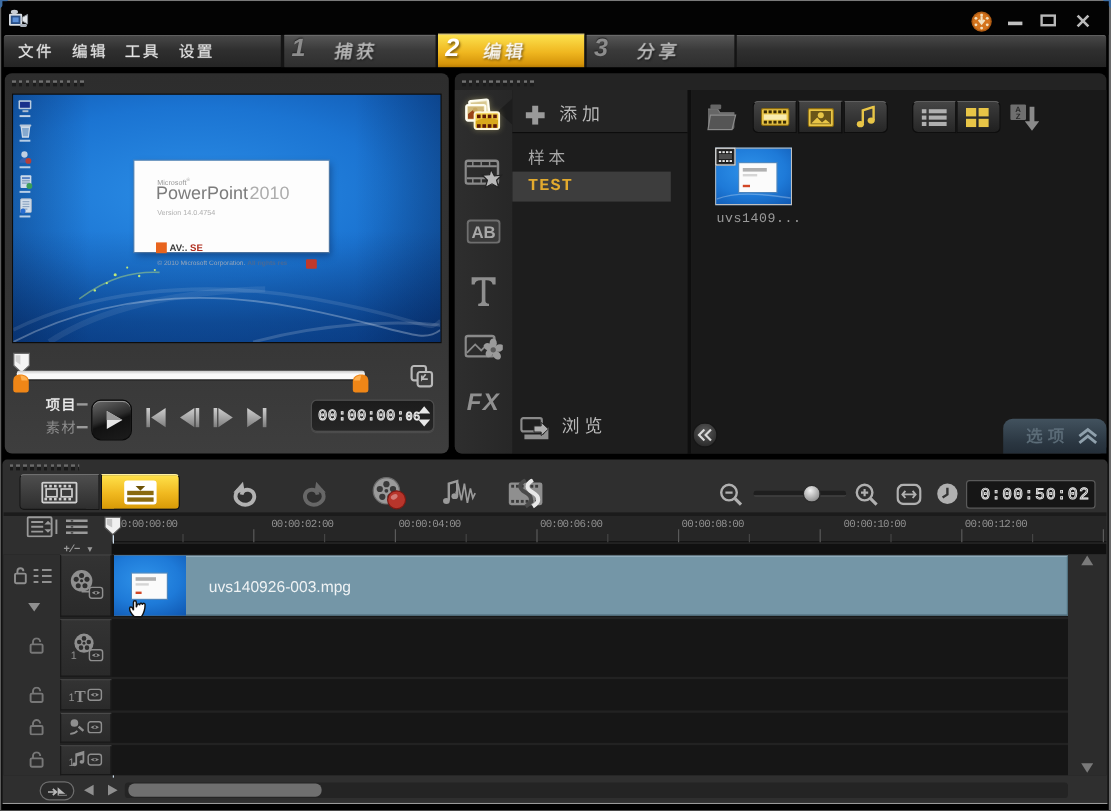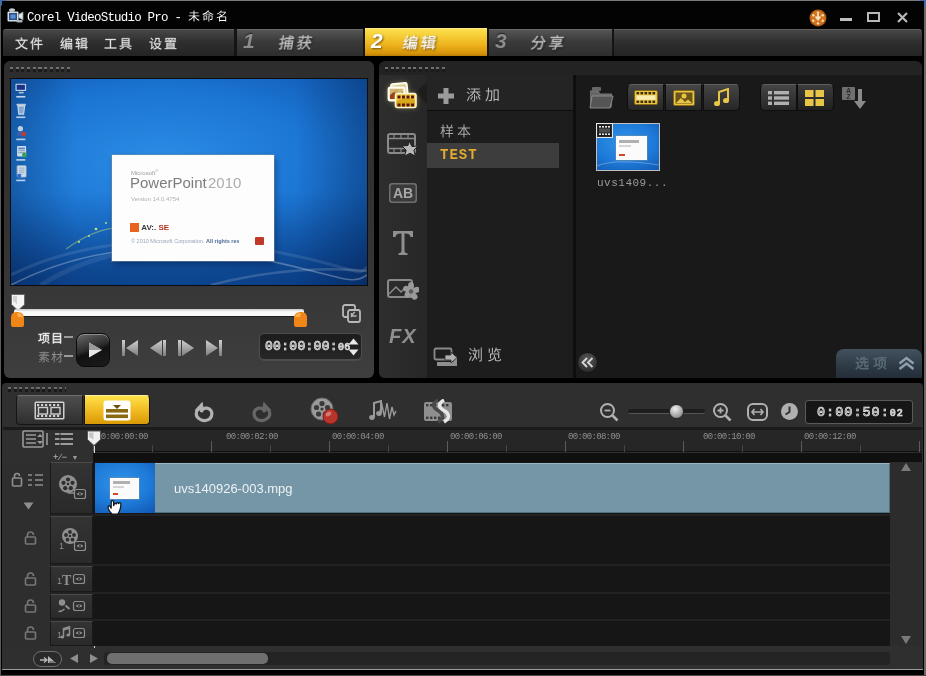--- a/index.html
+++ b/index.html
@@ -48,31 +48,20 @@
 <div class="a" style="left:2px;top:1px;width:922px;height:28px;background:#030303"></div>
 <svg class="a" style="left:7px;top:7px" width="17" height="17" viewBox="0 0 17 17">
   <rect x="0.5" y="4.5" width="11" height="10" rx="1" fill="#d8dde2"></rect>
   <rect x="2" y="6" width="8" height="7" fill="#2a4f86"></rect>
   <rect x="3.5" y="7.5" width="5" height="4" fill="#5a8fd8"></rect>
   <path d="M11.5 7.5l4.5-2.5v8l-4.5-2.5z" fill="#e2e6ea"></path>
   <path d="M11.5 7.5l4.5-2.5v8l-4.5-2.5z" fill="none" stroke="#8a9098" stroke-width="0.8"></path>
   <ellipse cx="5" cy="3" rx="3" ry="1.8" fill="#c8cdd4"></ellipse>
   <rect x="9.5" y="13" width="6" height="2.4" rx="1.2" fill="#aab2bc"></rect>
 </svg>
-<div class="a" style="left:27px;top:9px;font-family:'Liberation Mono',monospace;font-size:12.5px;color:#fff;letter-spacing:-0.8px;white-space:nowrap">Corel VideoStudio Pro - <span style="position:relative;top:1px"><span style="display:inline-flex;gap:2px;">
-          <svg style="width:12.0px;height:12.0px;fill:#ffffff;flex:none;" viewBox="0 -880 1000 1000">
-            <use href="#g672a"></use>
-          </svg>
-          <svg style="width:12.0px;height:12.0px;fill:#ffffff;flex:none;" viewBox="0 -880 1000 1000">
-            <use href="#g547d"></use>
-          </svg>
-          <svg style="width:12.0px;height:12.0px;fill:#ffffff;flex:none;" viewBox="0 -880 1000 1000">
-            <use href="#g540d"></use>
-          </svg>
-        </span></span></div>
 <svg class="a" style="left:809px;top:9px" width="18" height="18" viewBox="0 0 18 18">
   <circle cx="9" cy="9" r="8.5" fill="#b05c14"></circle>
   <circle cx="9" cy="9" r="7.2" fill="#d4731c"></circle>
   <g fill="#f2e0c0">
     <circle cx="9" cy="3.6" r="1.2"></circle>
         <circle cx="13.7" cy="6.3" r="1.2"></circle>
         <circle cx="13.7" cy="11.7" r="1.2"></circle>
     <circle cx="9" cy="14.4" r="1.2"></circle>
         <circle cx="4.3" cy="11.7" r="1.2"></circle>
         <circle cx="4.3" cy="6.3" r="1.2"></circle>
@@ -207,21 +196,21 @@
     <div class="a" style="left:4px;top:94px;width:11px;height:2px;background:rgba(255,255,255,0.75)"></div>
     <svg class="a" style="left:3px;top:101px" width="15" height="17" viewBox="0 0 15 17">
           <rect x="2" y="1" width="11" height="14" rx="1" fill="#e2e9f0"></rect>
           <rect x="2" y="1" width="11" height="14" rx="1" fill="none" stroke="#a8b6c6"></rect>
           <path d="M4 4h7M4 6.5h7M4 9h7M4 11.5h5" stroke="#8aa0bc" stroke-width="1"></path>
           <circle cx="4.5" cy="13.5" r="2.6" fill="#2a6fd4"></circle>
         </svg>
     <div class="a" style="left:4px;top:119px;width:11px;height:2px;background:rgba(255,255,255,0.75)"></div>
   </div>
 
-  <div class="a" style="left:101px;top:76px;width:162px;height:106px;background:#fdfdfd;box-shadow:0 0 0 1px rgba(120,140,160,0.55),2px 3px 6px rgba(0,0,30,0.35)">
+  <div class="a" style="left:101px;top:55px;width:162px;height:76px;background:#fdfdfd;box-shadow:0 0 0 1px rgba(120,140,160,0.55),2px 3px 6px rgba(0,0,30,0.35)">
     <div class="a" style="left:19px;top:13px;font-size:6px;color:#9a9a9a">Microsoft<span style="font-size:4px;vertical-align:super">®</span></div>
     <div class="a" style="left:18px;top:19px;font-size:15px;color:#7c7c7c;letter-spacing:0;white-space:nowrap">PowerPoint<span style="color:#adadad"> 2010</span></div>
     <div class="a" style="left:19px;top:41px;font-size:6px;color:#b0b0b0">Version 14.0.4754</div>
     <div class="a" style="left:18px;top:67px;height:10px;display:flex;align-items:center;white-space:nowrap">
           <span style="width:9px;height:9px;background:#e8641e;flex:none"></span>
           <span style="font-size:8px;font-weight:700;color:#3a3a3a">&nbsp;AV:. <span style="color:#b03020">SE</span></span>
         </div>
     <div class="a" style="left:19px;top:83px;width:108px;height:7px;overflow:hidden;font-size:5.5px;color:#98a6ba;white-space:nowrap">© 2010 Microsoft Corporation. <b style="color:#4a6a96">All rights reserved.</b></div>
     <div class="a" style="left:143px;top:82px;width:9px;height:8px;background:#c0392b;border-radius:1px"></div>
   </div>
@@ -595,21 +584,21 @@
 </svg>
 <svg class="a" style="left:747px;top:403px" width="21" height="18" viewBox="0 0 21 18">
   <rect x="1" y="1" width="19" height="16" rx="5" fill="none" stroke="#b0b0b0" stroke-width="2"></rect>
   <path d="M5 9h11M7.5 6L5 9l2.5 3M13.5 6L16 9l-2.5 3" stroke="#b0b0b0" stroke-width="1.6" fill="none"></path>
 </svg>
 <svg class="a" style="left:780px;top:402px" width="19" height="19" viewBox="0 0 19 19">
   <circle cx="9.5" cy="9.5" r="8.5" fill="#b0b0b0"></circle>
   <path d="M9.5 4.5v5.5l-4 2.5" stroke="#333" stroke-width="2" fill="none"></path>
 </svg>
 <div class="a" style="left:805px;top:400px;width:108px;height:24px;background:#161616;border:1px solid #5a5a5a;border-radius:3px"></div>
-<div class="a lcd" style="left:817px;top:405px;font-size:13.5px;letter-spacing:1px">0:00:50:<span style="font-size:10px">02</span></div>
+<div class="a lcd" style="left:817px;top:405px;font-size:13.5px;letter-spacing:1px">0:00:50:<span style="font-size:14px">02</span></div>
 
 <div class="a" style="left:3px;top:427px;width:919px;height:3px;background:#1b1b1b"></div>
 <div class="a" style="left:93px;top:430px;width:829px;height:22px;background:#262626;border-bottom:1px solid #101010;overflow:hidden">
   <div class="a" style="left:3px;top:2px;font:9px 'Liberation Mono';color:#8f8f8f;letter-spacing:-0.7px;white-space:nowrap">00:00:00:00</div>
       <div class="a" style="left:133px;top:2px;font:9px 'Liberation Mono';color:#8f8f8f;letter-spacing:-0.7px;white-space:nowrap">00:00:02:00</div>
       <div class="a" style="left:239px;top:2px;font:9px 'Liberation Mono';color:#8f8f8f;letter-spacing:-0.7px;white-space:nowrap">00:00:04:00</div>
       <div class="a" style="left:357px;top:2px;font:9px 'Liberation Mono';color:#8f8f8f;letter-spacing:-0.7px;white-space:nowrap">00:00:06:00</div>
       <div class="a" style="left:475px;top:2px;font:9px 'Liberation Mono';color:#8f8f8f;letter-spacing:-0.7px;white-space:nowrap">00:00:08:00</div>
       <div class="a" style="left:610px;top:2px;font:9px 'Liberation Mono';color:#8f8f8f;letter-spacing:-0.7px;white-space:nowrap">00:00:10:00</div>
       <div class="a" style="left:711px;top:2px;font:9px 'Liberation Mono';color:#8f8f8f;letter-spacing:-0.7px;white-space:nowrap">00:00:12:00</div>

